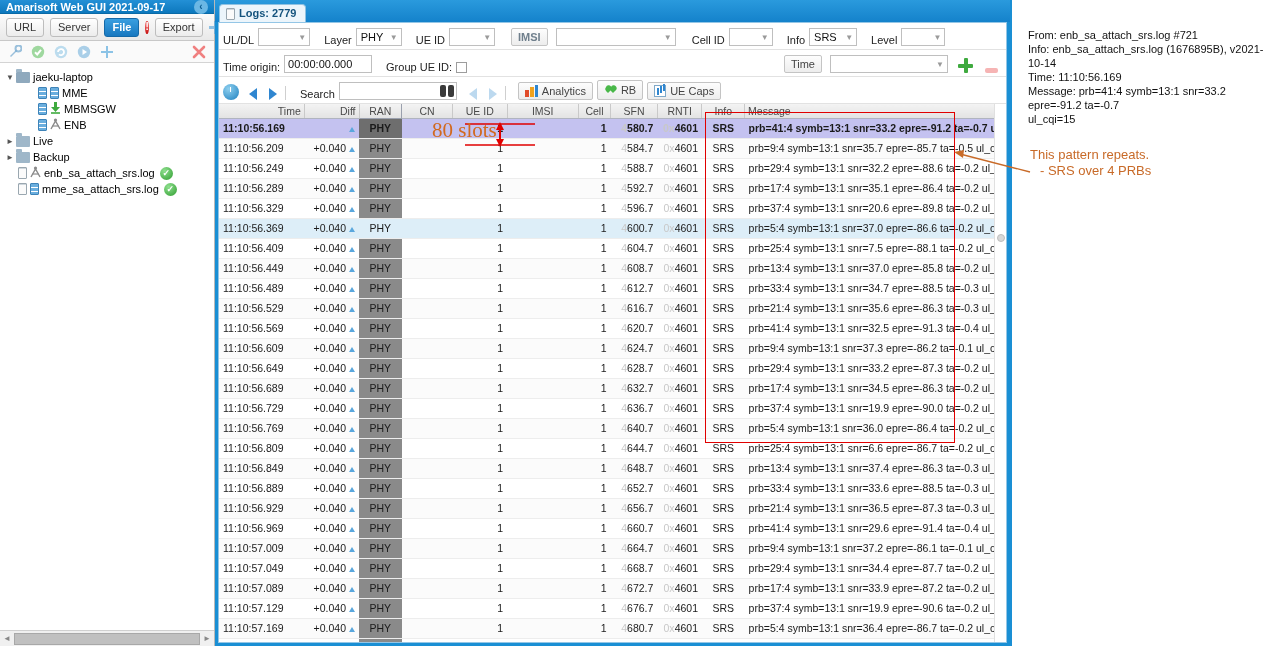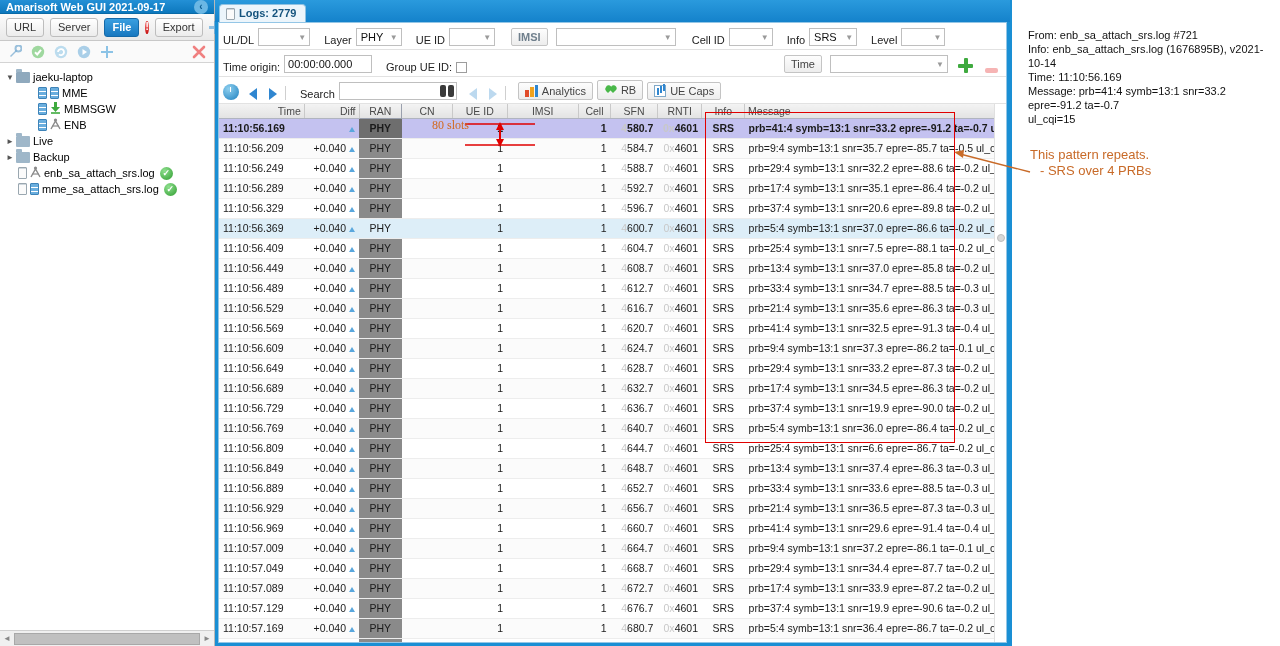--- a/index.html
+++ b/index.html
@@ -212,21 +212,21 @@
   
   #grid-vsb { position:absolute; right:0; top:0; width:12px; height:100%;
     background:#fff; border-left:1px solid #e0e0e0; }
   #grid-vsb .knob { position:absolute; left:2px; top:130px; width:8px;height:8px;
     border-radius:50%; background:#d8d8d8; border:1px solid #bdbdbd;}
 
   
   #ann { position:absolute; left:0; top:0; width:1280px; height:646px; pointer-events:none; }
   .redbox { position:absolute; border:1px solid #e00000; }
   .ann-text { position:absolute; color:#c86a28; font-size:13px; white-space:pre; }
-  .ann-80 { position:absolute; color:#d2691e; font-size:12px; font-family:"Liberation Serif",serif; }
+  .ann-80 { position:absolute; color:#d2691e; font-size:21px; font-family:"Liberation Serif",serif; }
 
   
   #rightp {
     position:absolute; left:1010px; top:0; width:270px; height:646px;
     background:#fff; border-left:2px solid #1a8fd4;
   }
   #rightp .detail { padding:28px 6px 0 16px; font-size:11px; color:#111; line-height:14px; }
   .cursor-arrow { position:absolute; left:1139px; top:273px; width:0;height:0; }
 </style>
 </head>

